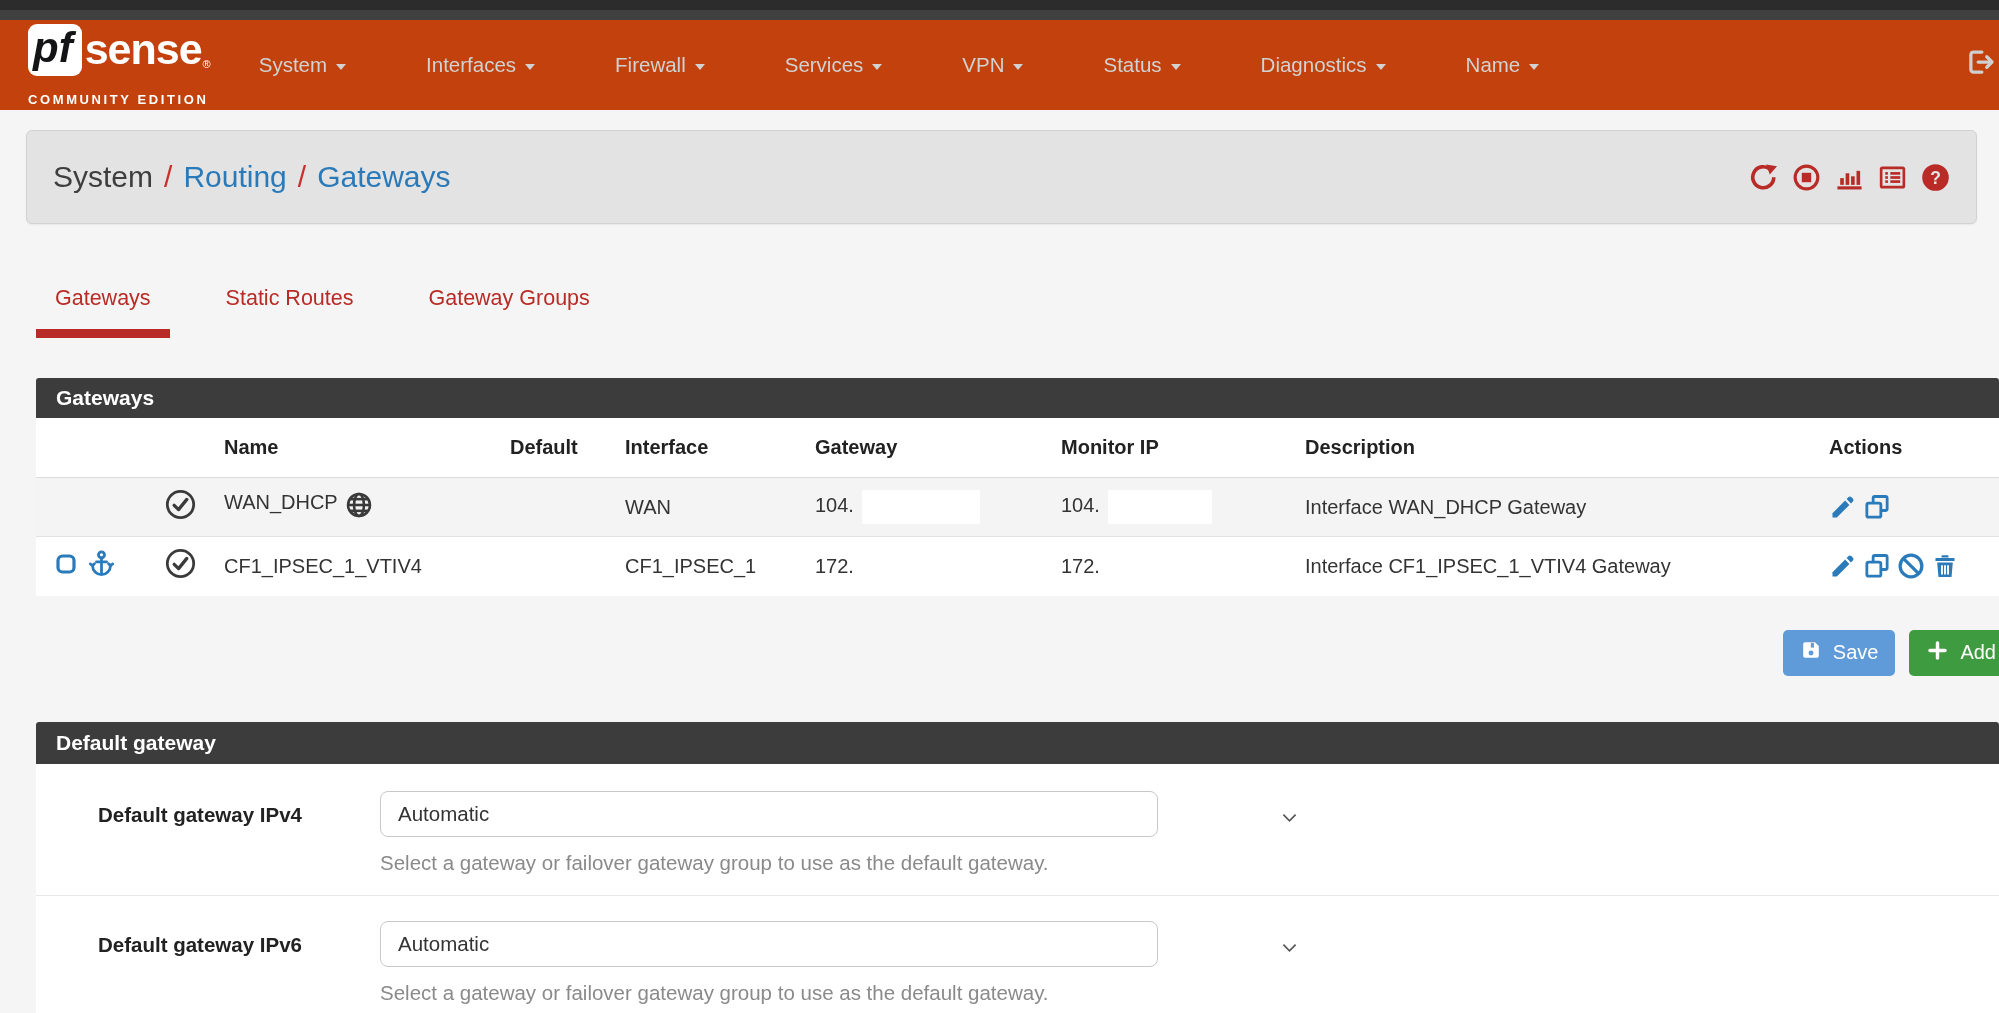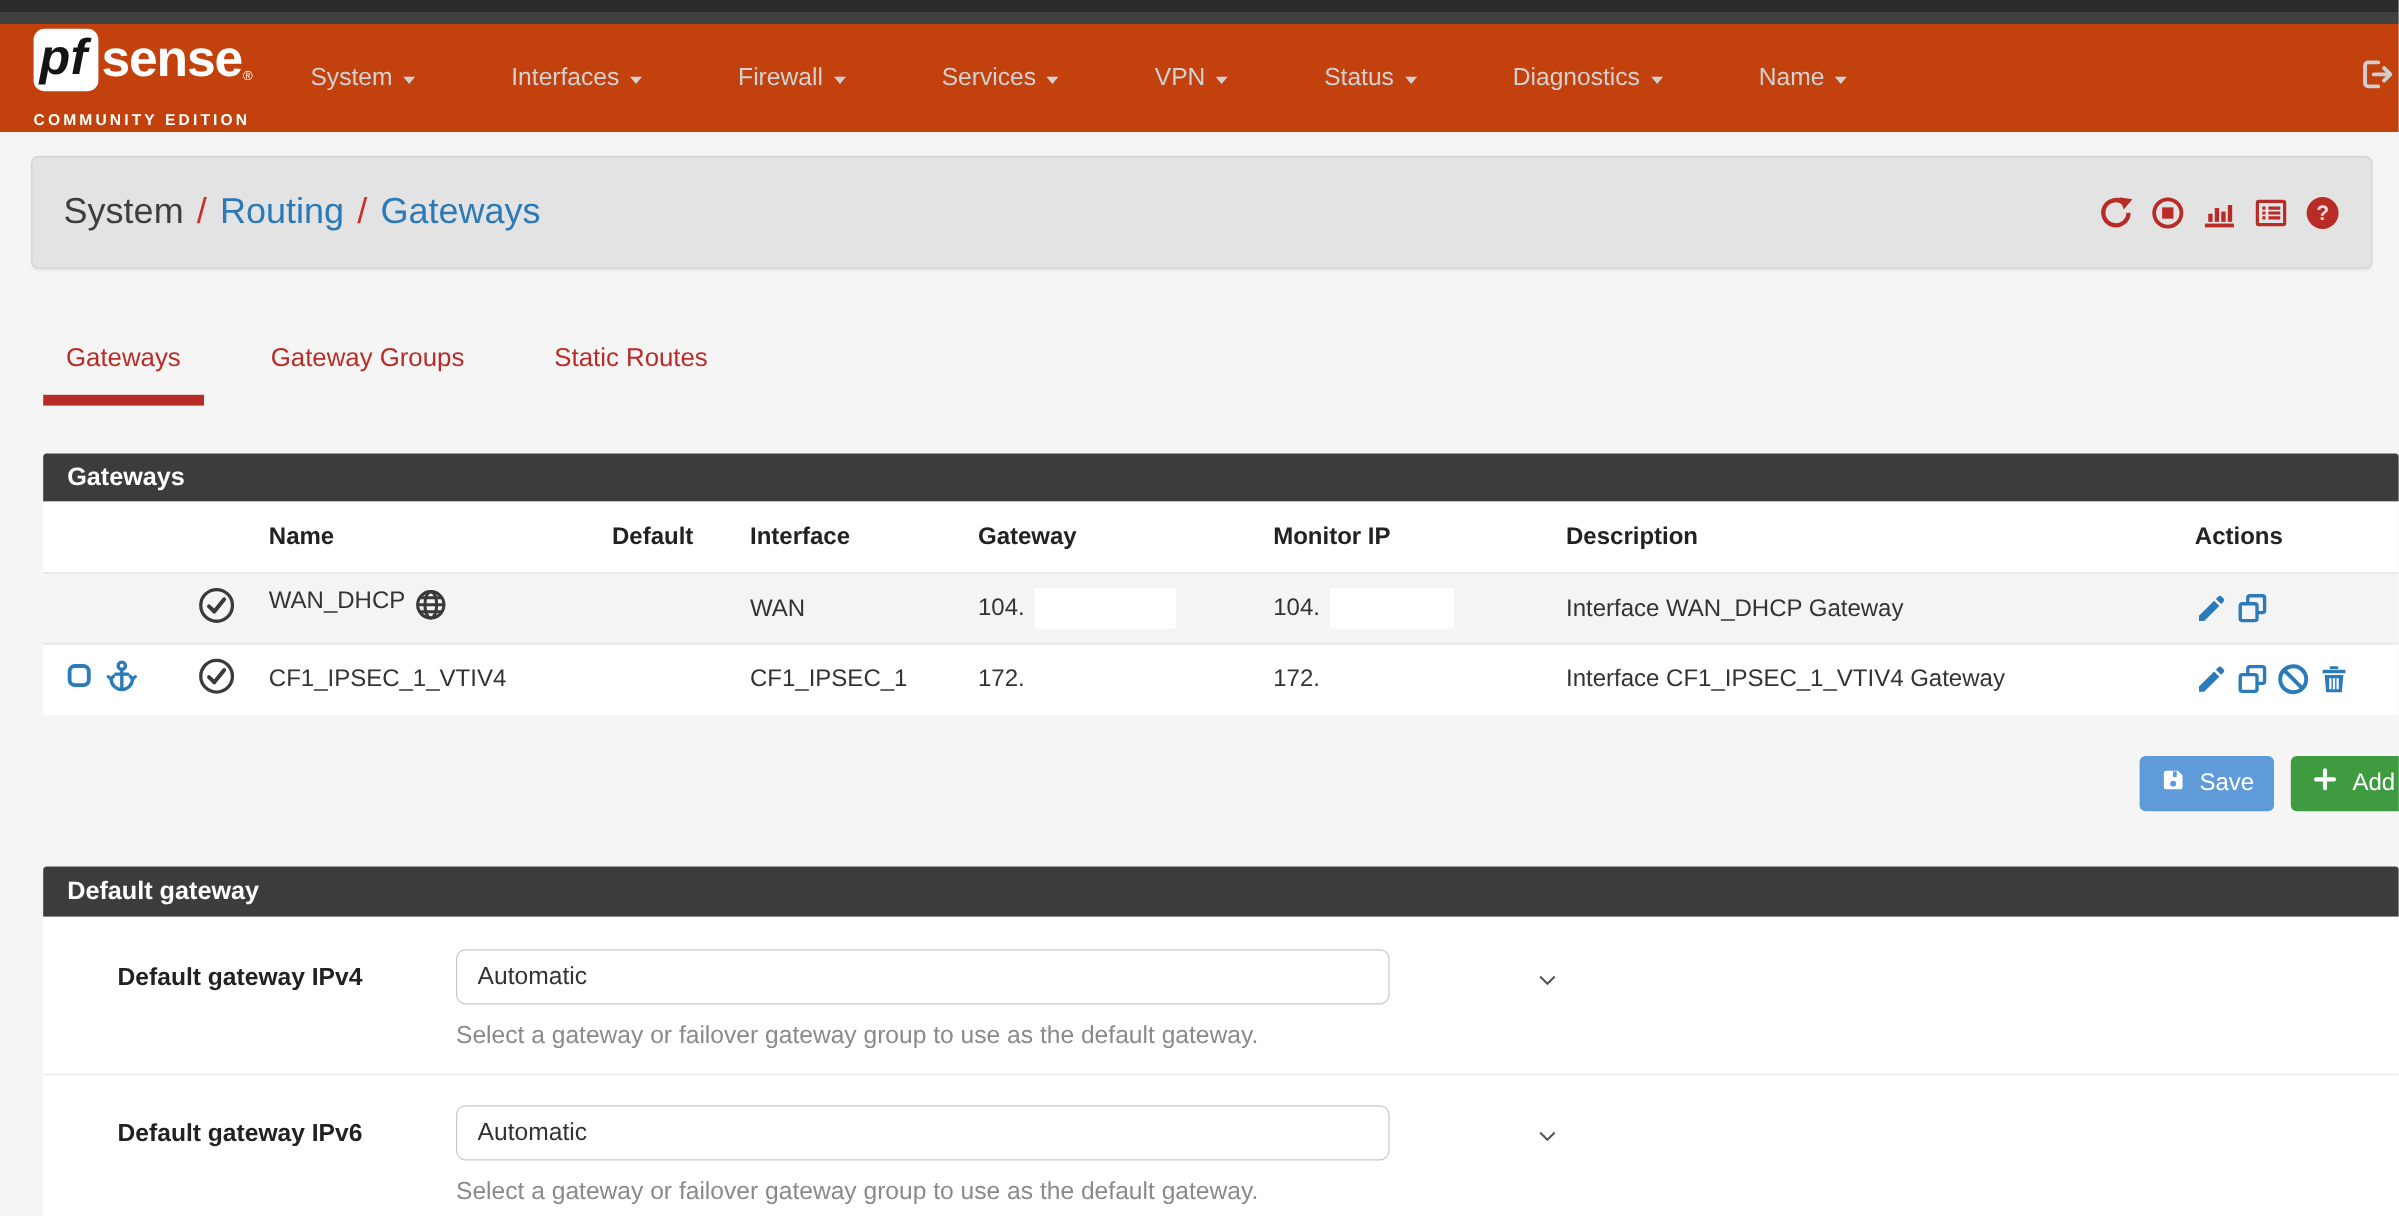--- a/index.html
+++ b/index.html
@@ -181,22 +181,22 @@
       <svg width="29" height="29" viewBox="0 0 24 24">
           <circle cx="12" cy="12" r="11" fill="currentColor"></circle>
           <text x="12" y="17" text-anchor="middle" font-size="14.5" font-weight="bold" fill="#e3e3e3" font-family="Liberation Sans, sans-serif">?</text>
         </svg>
     </span>
   </div>
 </div>
 
 <div class="tabs">
   <div class="tab active">Gateways</div>
+  <div class="tab">Static Routes</div>
   <div class="tab">Gateway Groups</div>
-  <div class="tab">Static Routes</div>
 </div>
 
 <div class="panel gw-panel">
   <div class="panel-heading">Gateways</div>
   <table class="gw-table">
     <colgroup>
       <col style="width:108px">
         <col style="width:72px">
         <col style="width:286px">
         <col style="width:115px">

